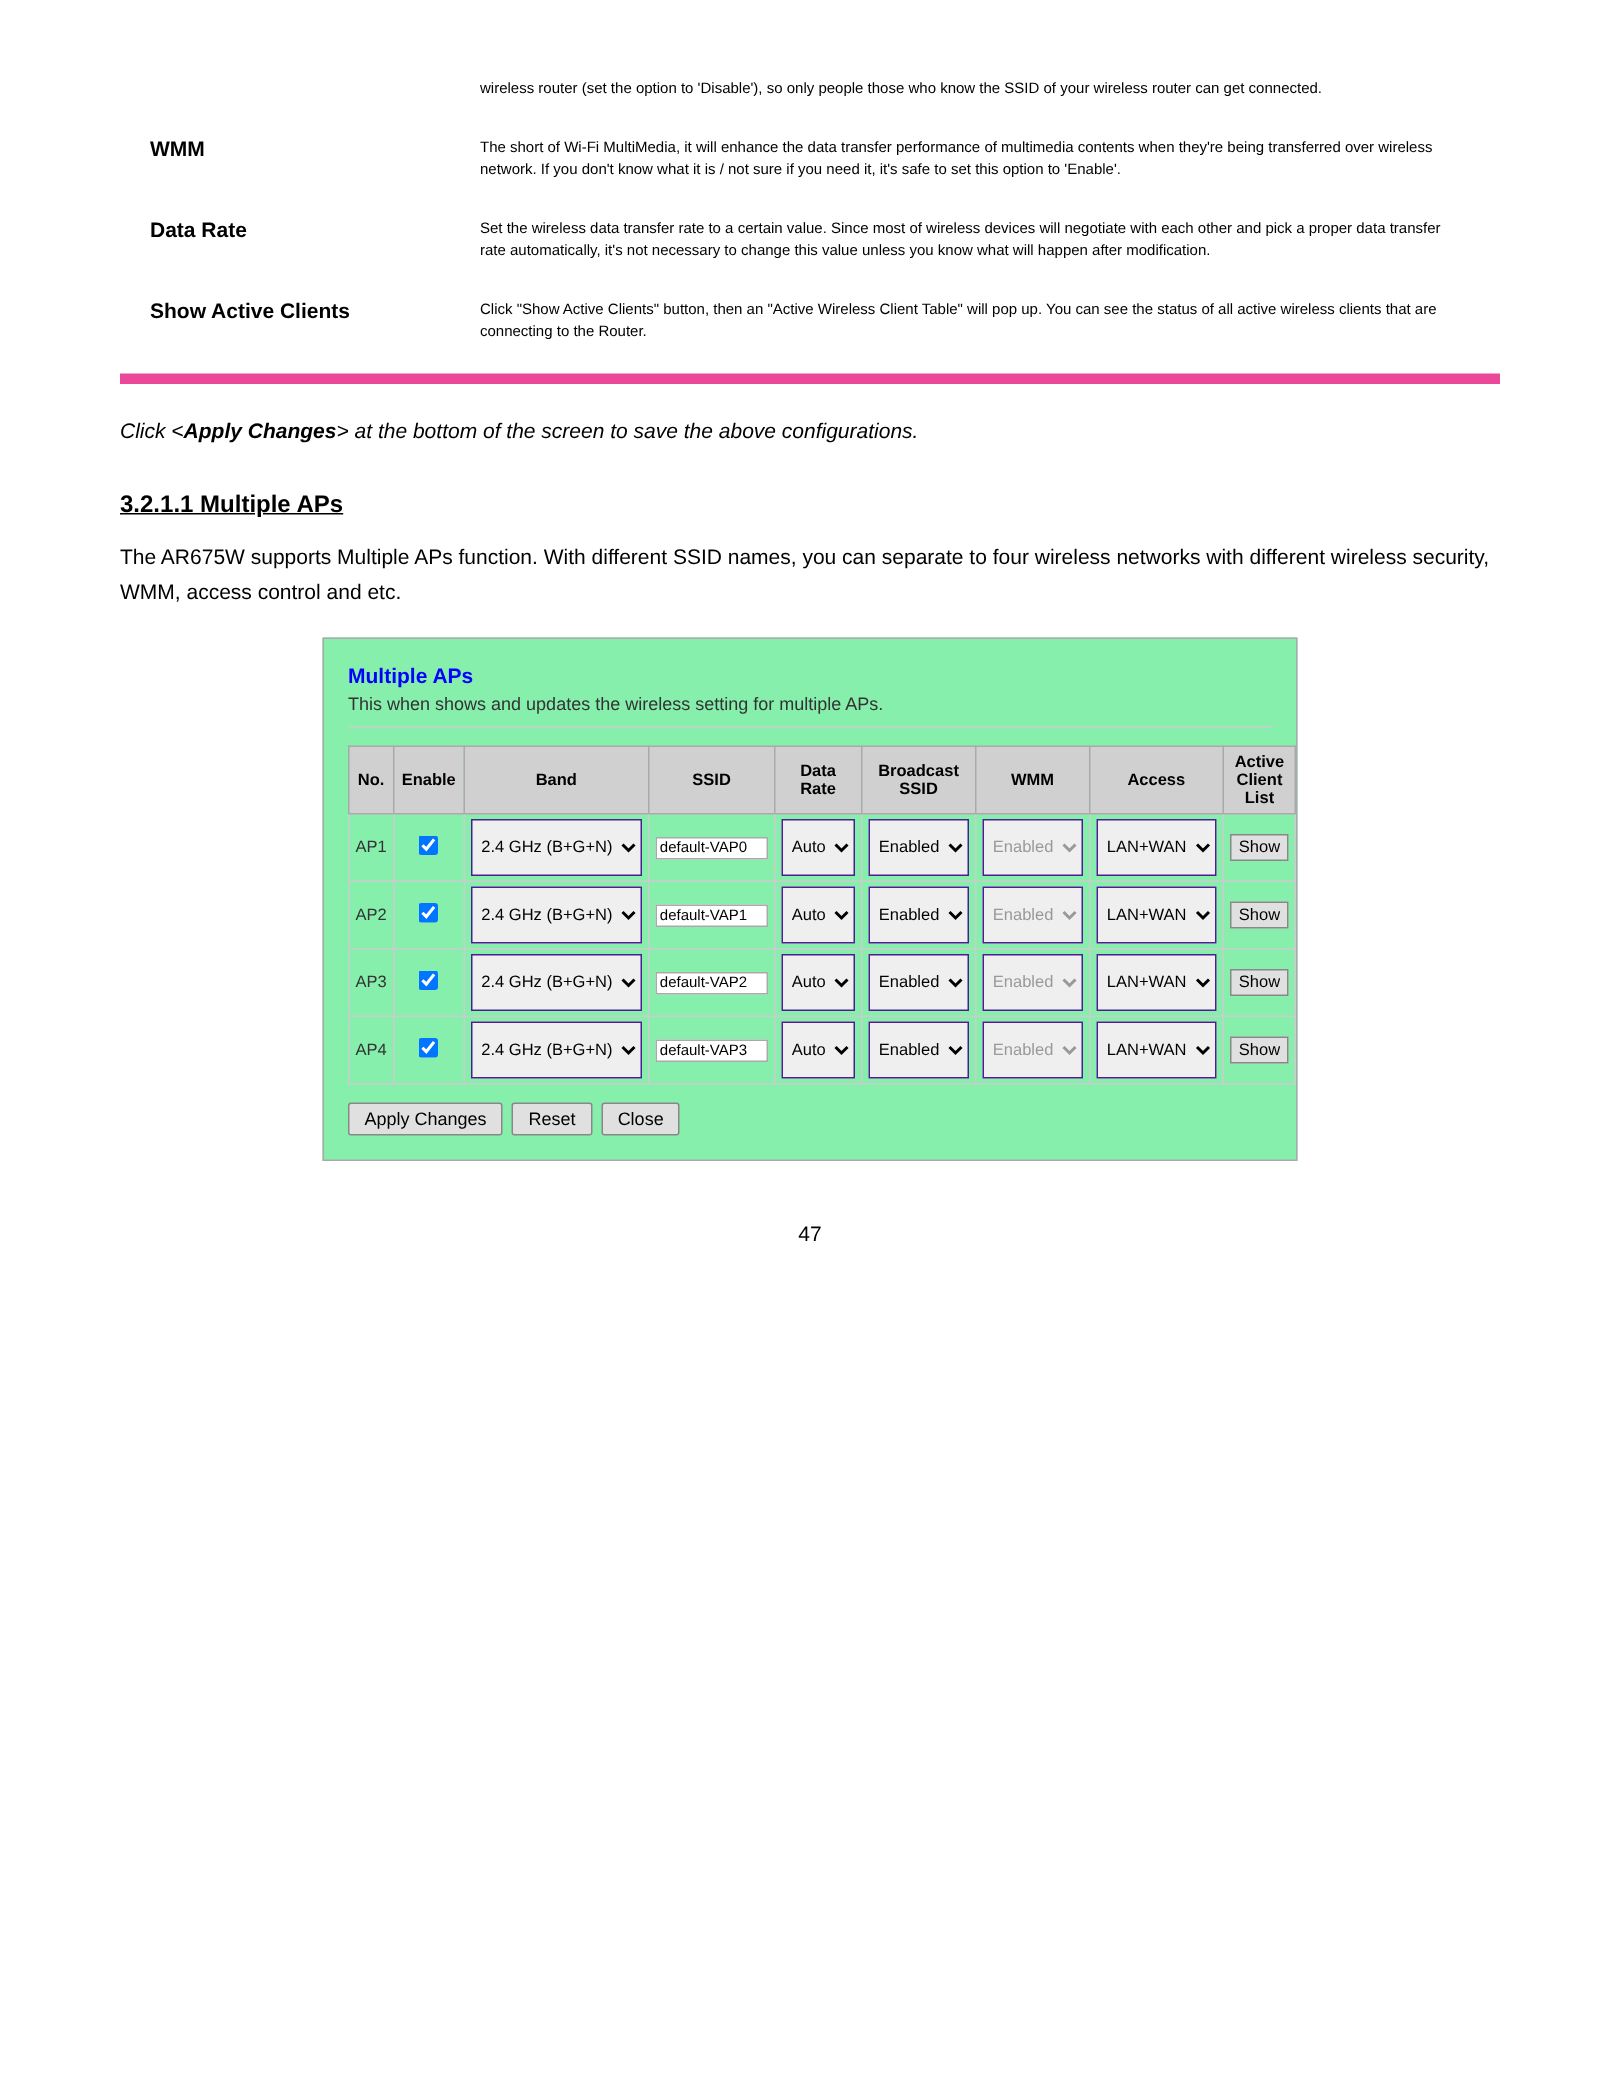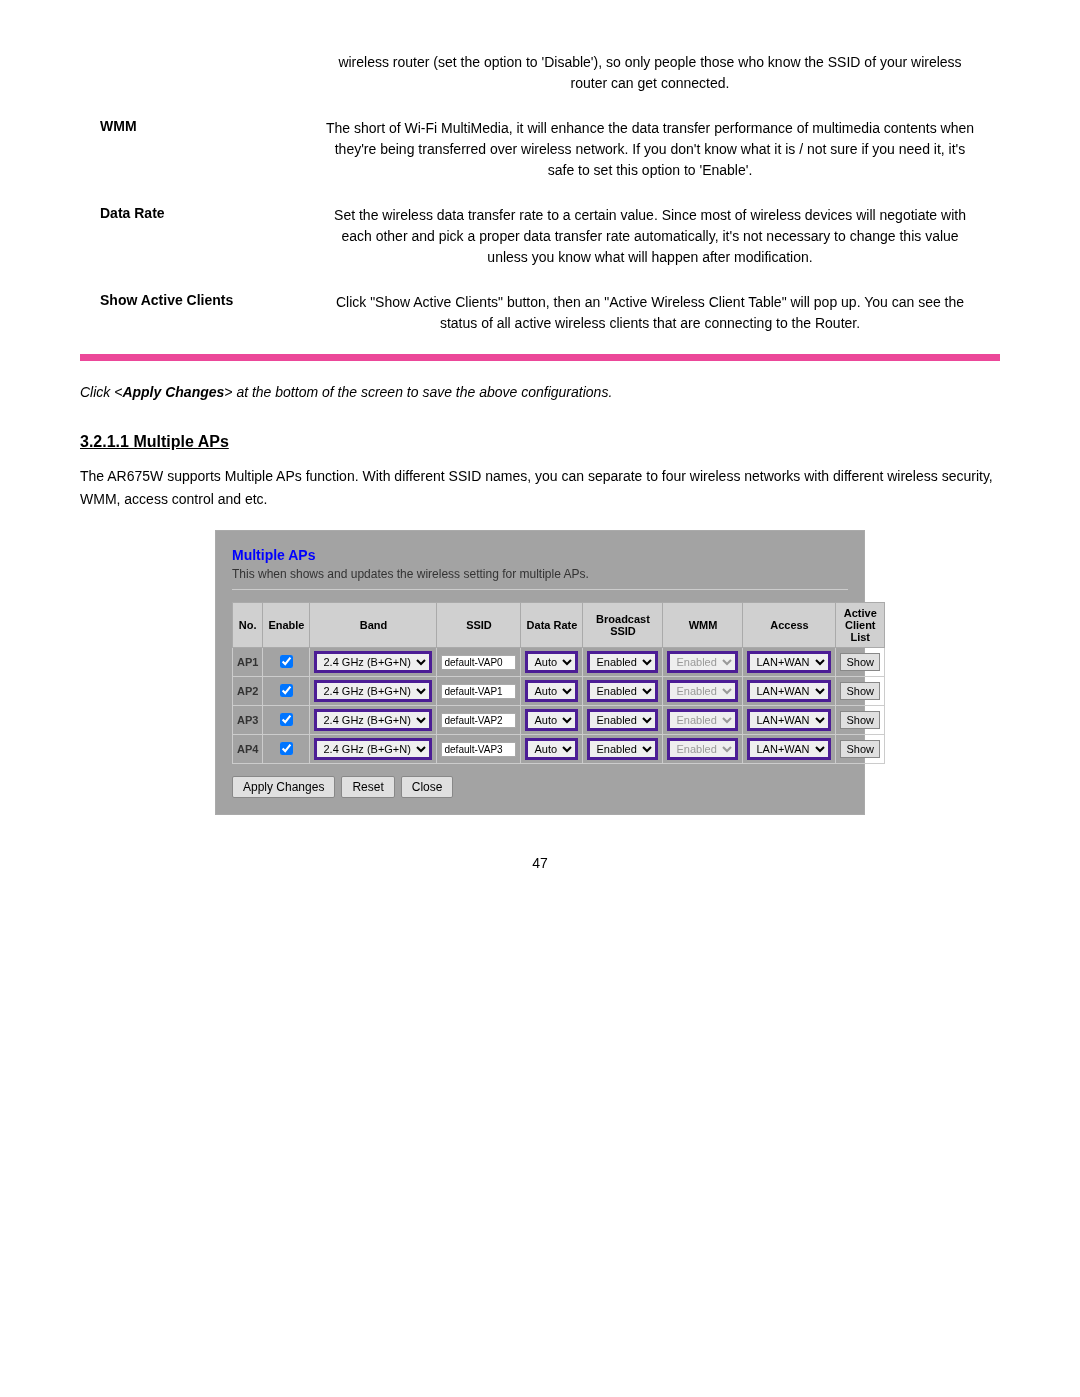--- a/index.html
+++ b/index.html
@@ -36,23 +36,22 @@
     }
 
     .term-label {
       font-weight: bold;
       width: 220px;
       white-space: nowrap;
       font-size: 14px;
     }
 
     .term-desc {
-      font-size: 14px;
+      font-size: 10px;
       line-height: 1.5;
-      text-align: center;
     }
 
     .intro-text {
       margin: 20px 0;
       font-size: 14px;
       line-height: 1.6;
       font-style: italic;
     }
 
     .intro-text strong {
@@ -71,21 +70,21 @@
 
     .body-para {
       font-size: 14px;
       line-height: 1.6;
       margin-bottom: 20px;
     }
 
     
     .panel {
       border: 1px solid #aaa;
-      background: #a3a3a3;
+      background: #86efac;
       margin: 20px 0 30px 0;
       padding: 16px;
       width: 650px;
       margin-left: auto;
       margin-right: auto;
     }
 
     .panel-title {
       color: #00f;
       font-weight: bold;
@@ -125,29 +124,28 @@
       font-size: 11px;
     }
 
     .ap-table td input[type="checkbox"] {
       width: 13px;
       height: 13px;
     }
 
     .ap-table select {
       font-size: 11px;
-      padding: 1px 2px;
-      border: 3px solid #4c1d95;
+      padding: 11px 2px;
+      border: 1px solid #4c1d95;
     }
 
     .ap-table td.ap-label {
       font-size: 11px;
       color: #333;
       text-align: center;
-      font-weight: bold;
     }
 
     .btn-row {
       display: flex;
       gap: 6px;
       margin-top: 6px;
     }
 
     .btn-row button {
       font-size: 12px;

